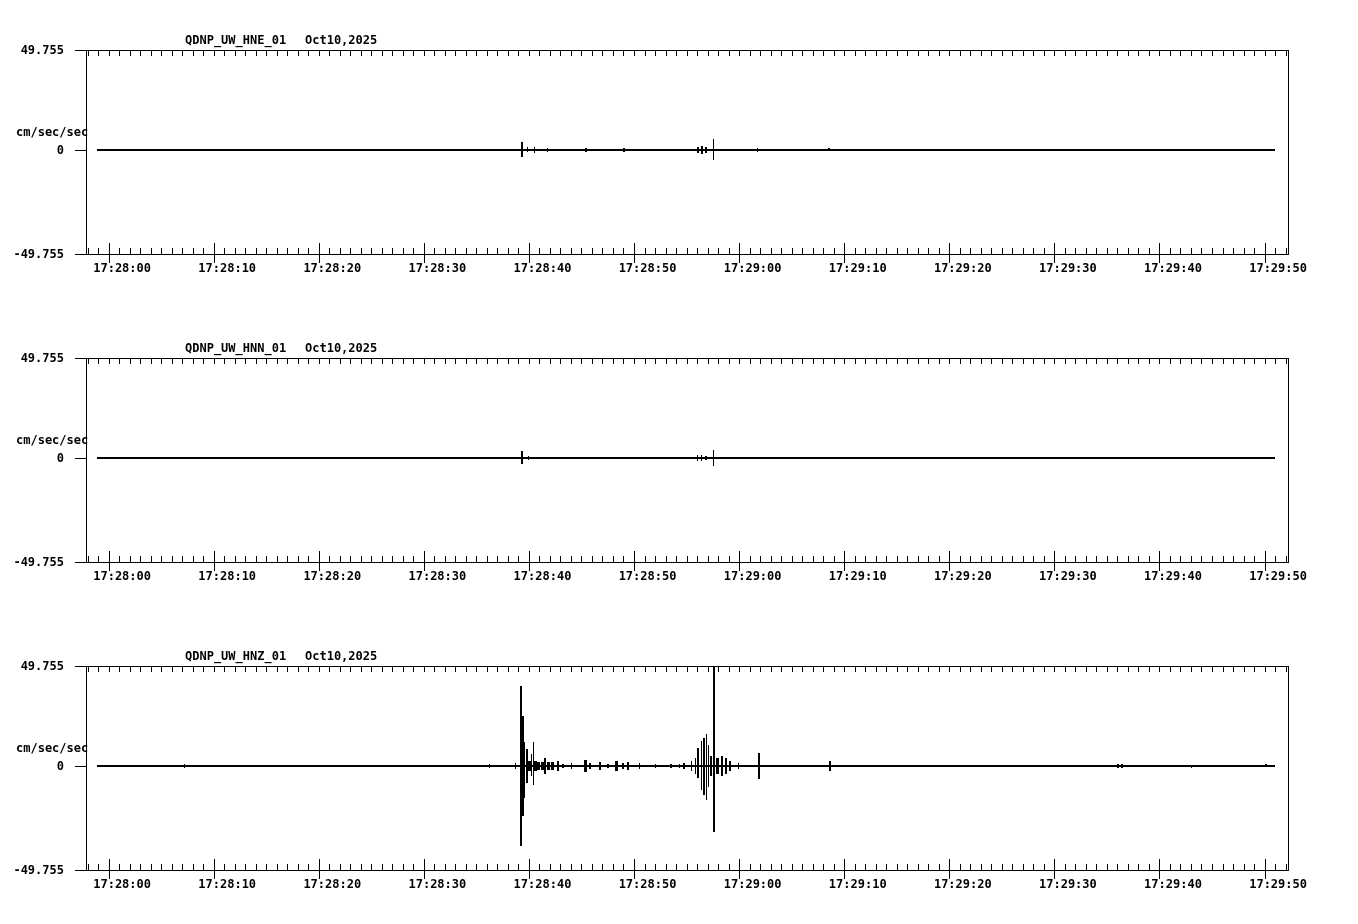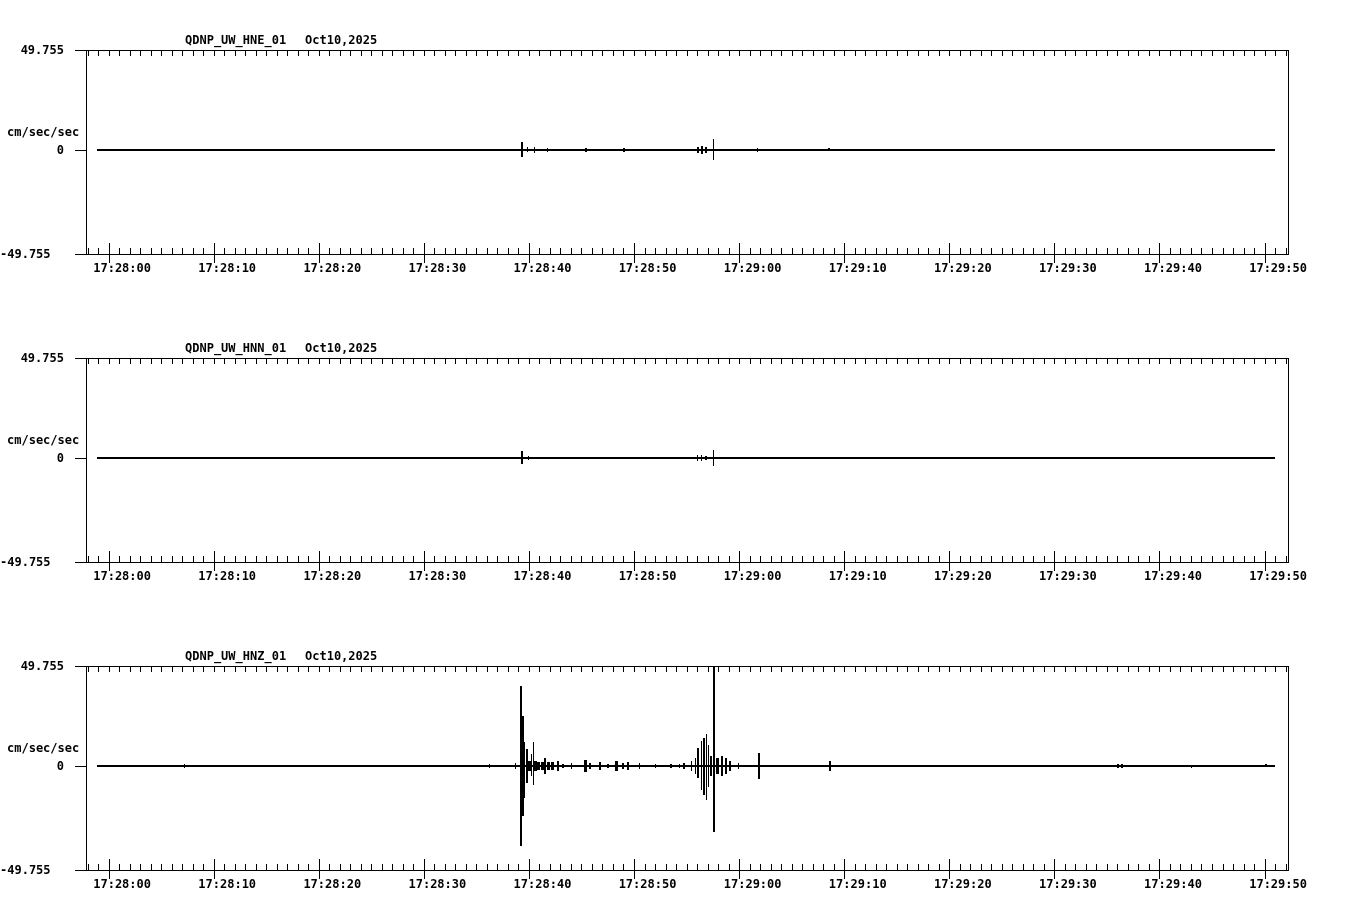--- a/index.html
+++ b/index.html
@@ -9,23 +9,23 @@
     font-weight:bold;font-size:12px;line-height:13px;color:#000;
     overflow:hidden;
   }
   #plot{position:absolute;left:0;top:0;}
   .panel{position:absolute;left:0;width:1178px;height:308px;padding-left:28px;}
   .title-row{position:absolute;top:34px;left:0;width:1358px;height:14px;}
   .title-main{position:absolute;left:185px;white-space:pre;}
   .title-date{position:absolute;left:305px;white-space:pre;}
   .ylab{position:absolute;white-space:pre;}
   .ymax{top:44px;left:0;width:64px;text-align:right;}
-  .yunit{top:126px;left:7px;}
+  .yunit{top:126px;left:16px;}
   .yzero{top:144px;left:0;width:64px;text-align:right;}
-  .ymin{top:248px;left:0;width:64px;}
+  .ymin{top:248px;left:0;width:64px;text-align:right;}
   .xlabels{position:absolute;top:262px;left:0;width:1358px;height:16px;}
   .xlabels span{position:absolute;width:84px;text-align:right;white-space:pre;}
 </style>
 </head>
 <body>
 
 <div id="screen">
   <svg id="plot" width="1358" height="924">
       <g stroke="#000000" fill="none" stroke-width="1" shape-rendering="crispEdges">
         <rect x="86" y="50" width="1202" height="204"></rect>

